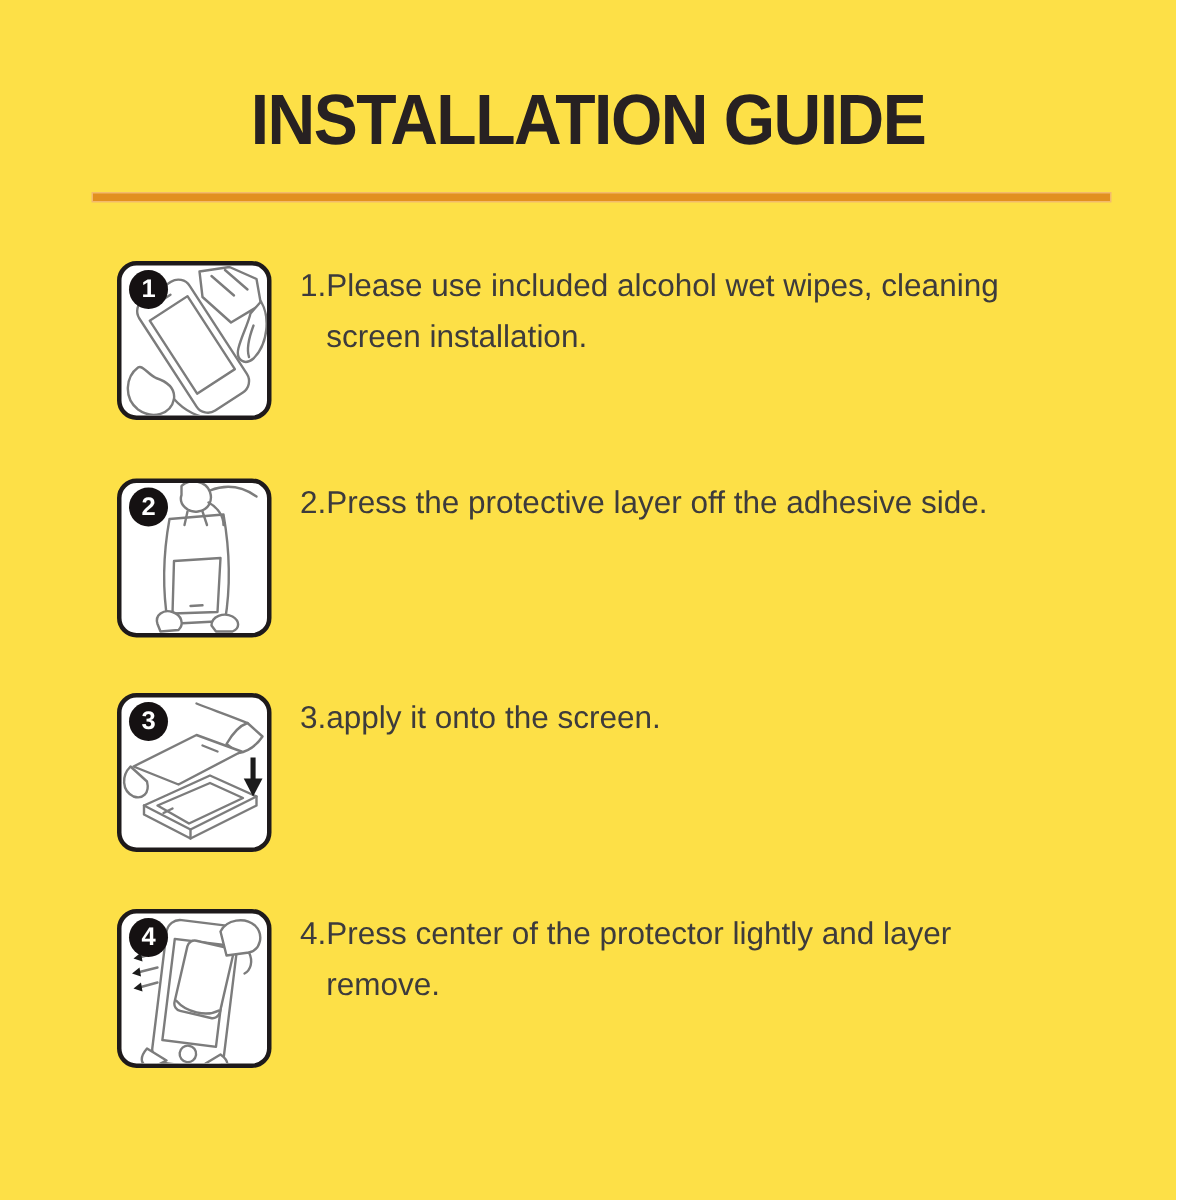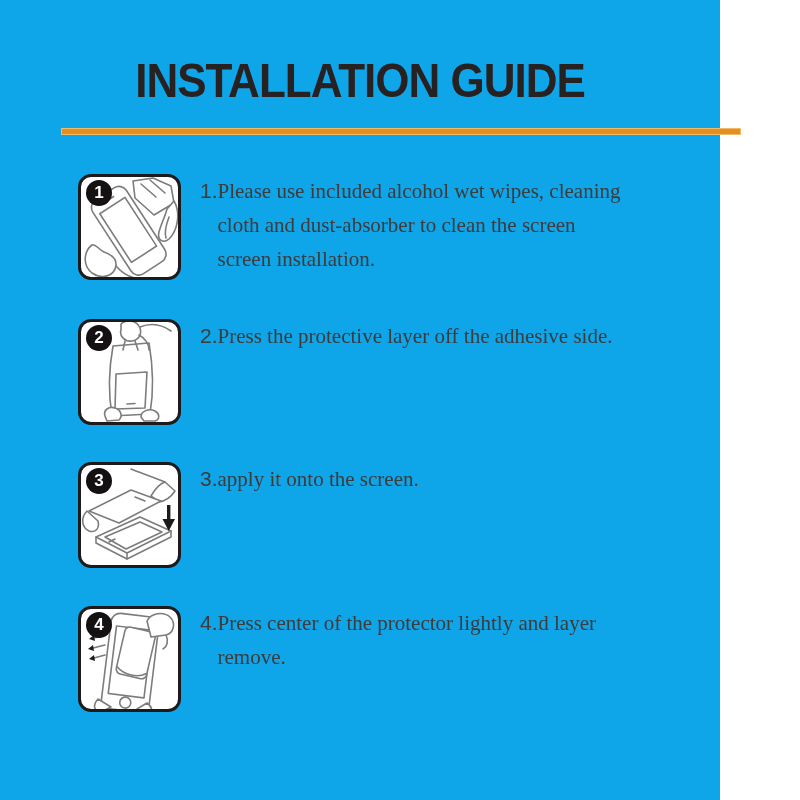--- a/index.html
+++ b/index.html
@@ -6,23 +6,23 @@
     margin: 0;
     padding: 0;
     width: 800px;
     height: 800px;
     background: #ffffff;
     overflow: hidden;
     font-family: "Liberation Sans", "DejaVu Sans", sans-serif;
   }
   .poster {
     position: relative;
-    width: 720px;
+    width: 784px;
     height: 800px;
-    background: #0ea5e9;
+    background: #fde047;
   }
   .title {
     position: absolute;
     top: 54px;
     left: 0;
     width: 100%;
     margin: 0;
     text-align: center;
     font-size: 44px;
     font-weight: 800;
@@ -81,21 +81,21 @@
   .step-text {
     display: flex;
     margin-left: 19px;
     margin-top: 0px;
     color: #3d3b3c;
     font-size: 21px;
     line-height: 34px;
     width: 545px;
   }
   .prefix { flex: none; white-space: pre; }
-  .lines { flex: 1; font-family: Liberation Serif, serif; }
+  .lines { flex: 1; }
   .lines span { display: block; white-space: pre-wrap; }
   
   .lineart { stroke: #7c7c7c; stroke-width: 1.6; fill: none; stroke-linejoin: round; stroke-linecap: round; }
   .fillwhite { fill: #ffffff; }
   .solid { fill: #1b1b1b; stroke: none; }
 </style>
 </head>
 <body>
 
 <div class="poster">
@@ -120,21 +120,20 @@
           <path d="M88,40 C85,48 83,55 85,61"></path>
           <path class="fillwhite" d="M11,68 C3,74 1,88 11,96 C21,103 33,99 35,89 C36,81 29,77 23,75 C17,72 14,66 11,68 Z"></path>
           <path d="M35,89 C42,97 52,102 62,102"></path>
         </g>
       </svg>
     </div>
     <div class="step-text">
       <span class="prefix">1.</span>
       <div class="lines">
         <span>Please use included alcohol wet wipes, cleaning</span>
-        <span>cloth and dust-absorber to clean the screen</span>
         <span>screen installation.</span>
       </div>
     </div>
   </section>
 
   <section class="step step-2">
     <div class="illo">
       <span class="badge">2</span>
       <svg viewBox="0 0 97 100">
         <g class="lineart">

